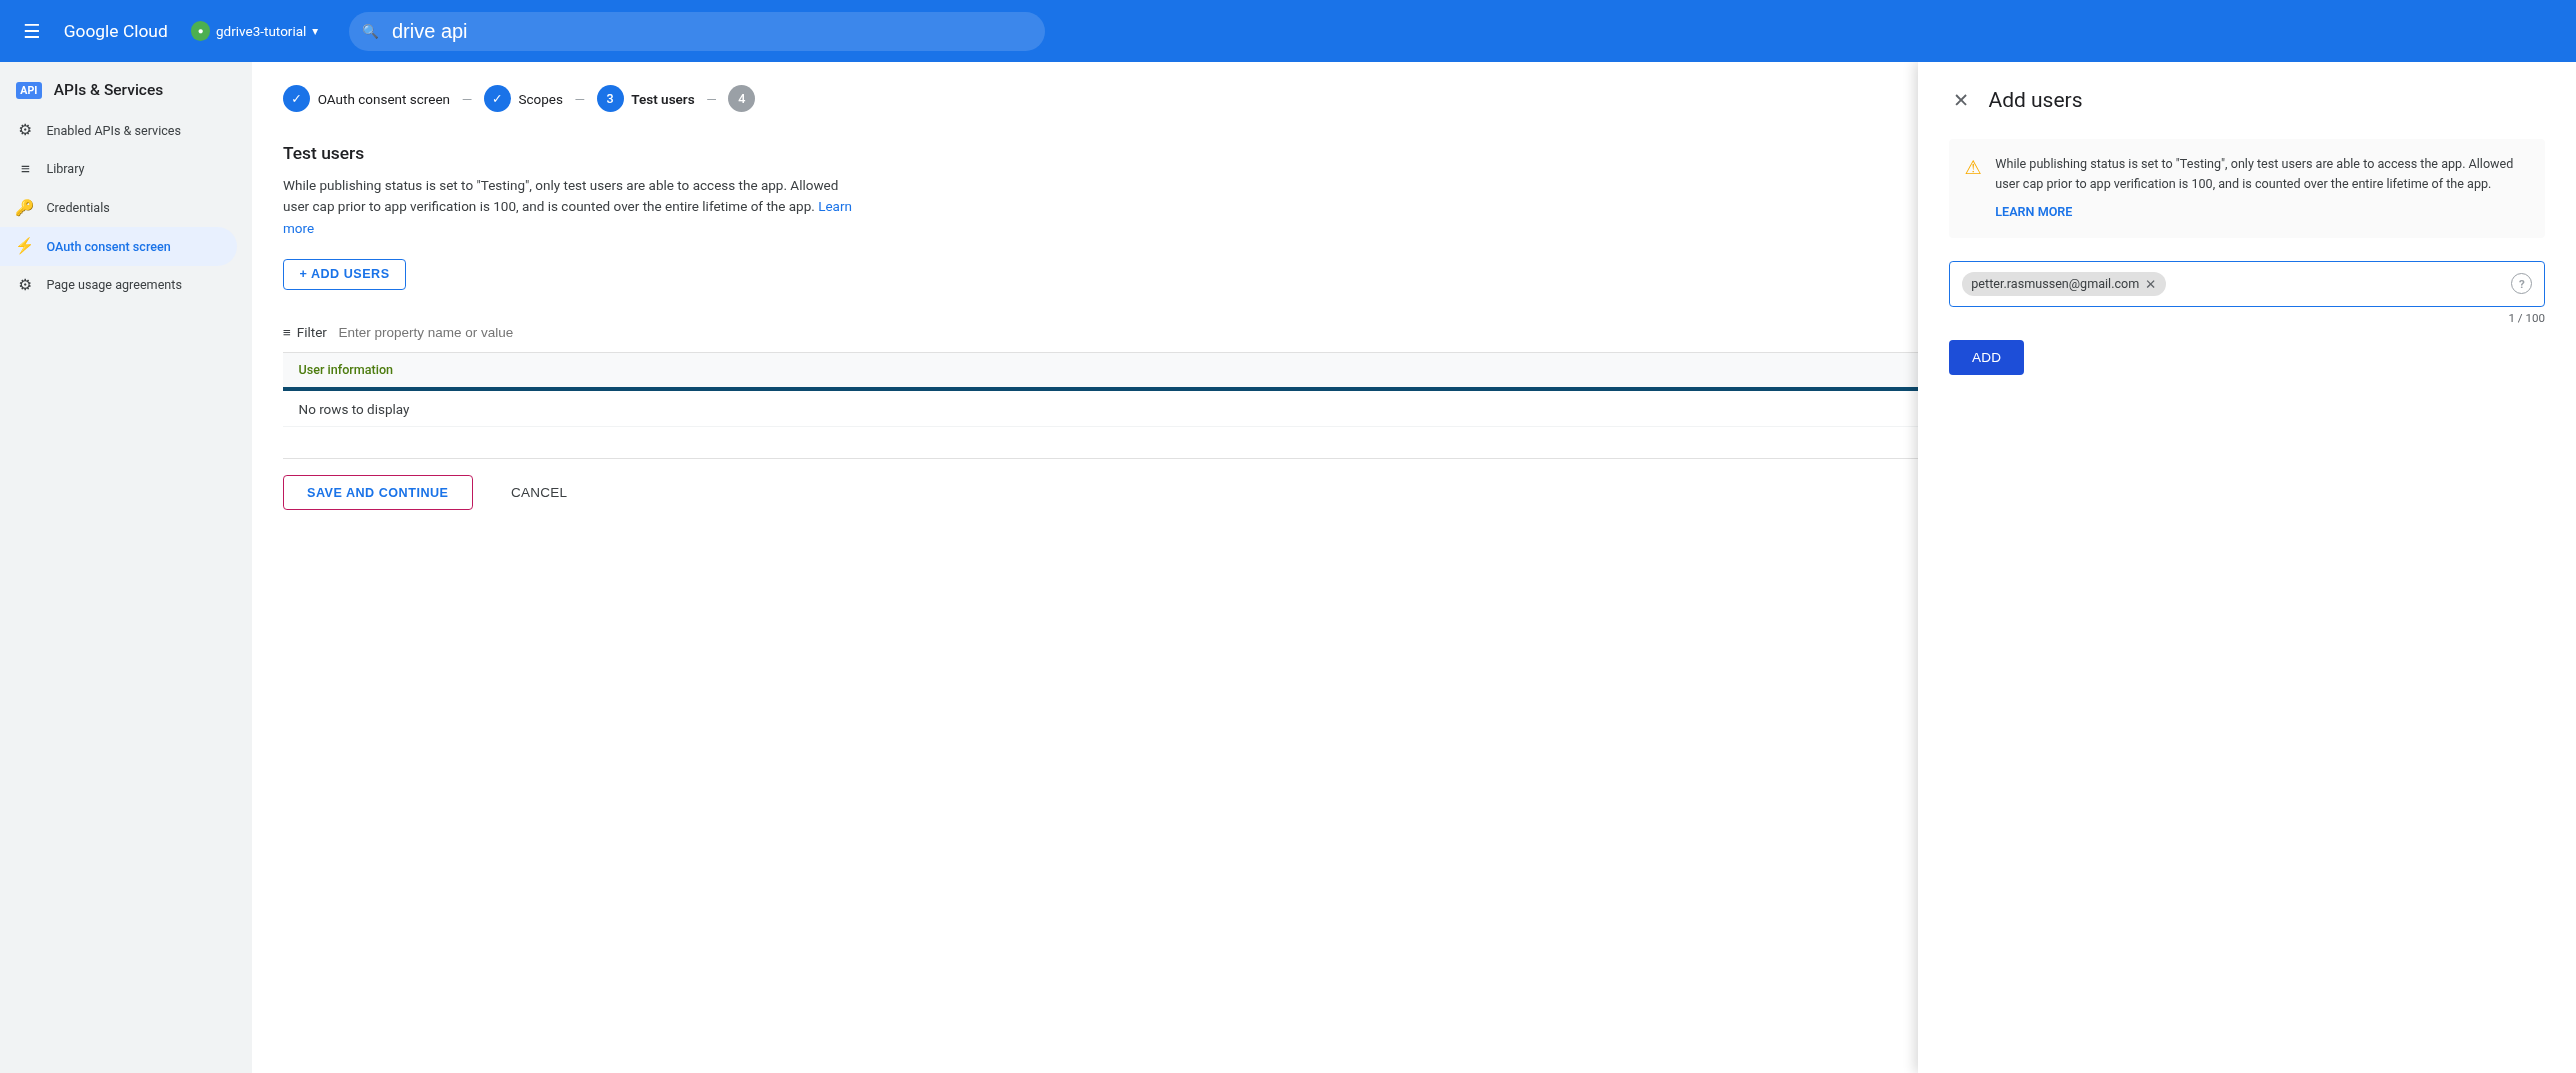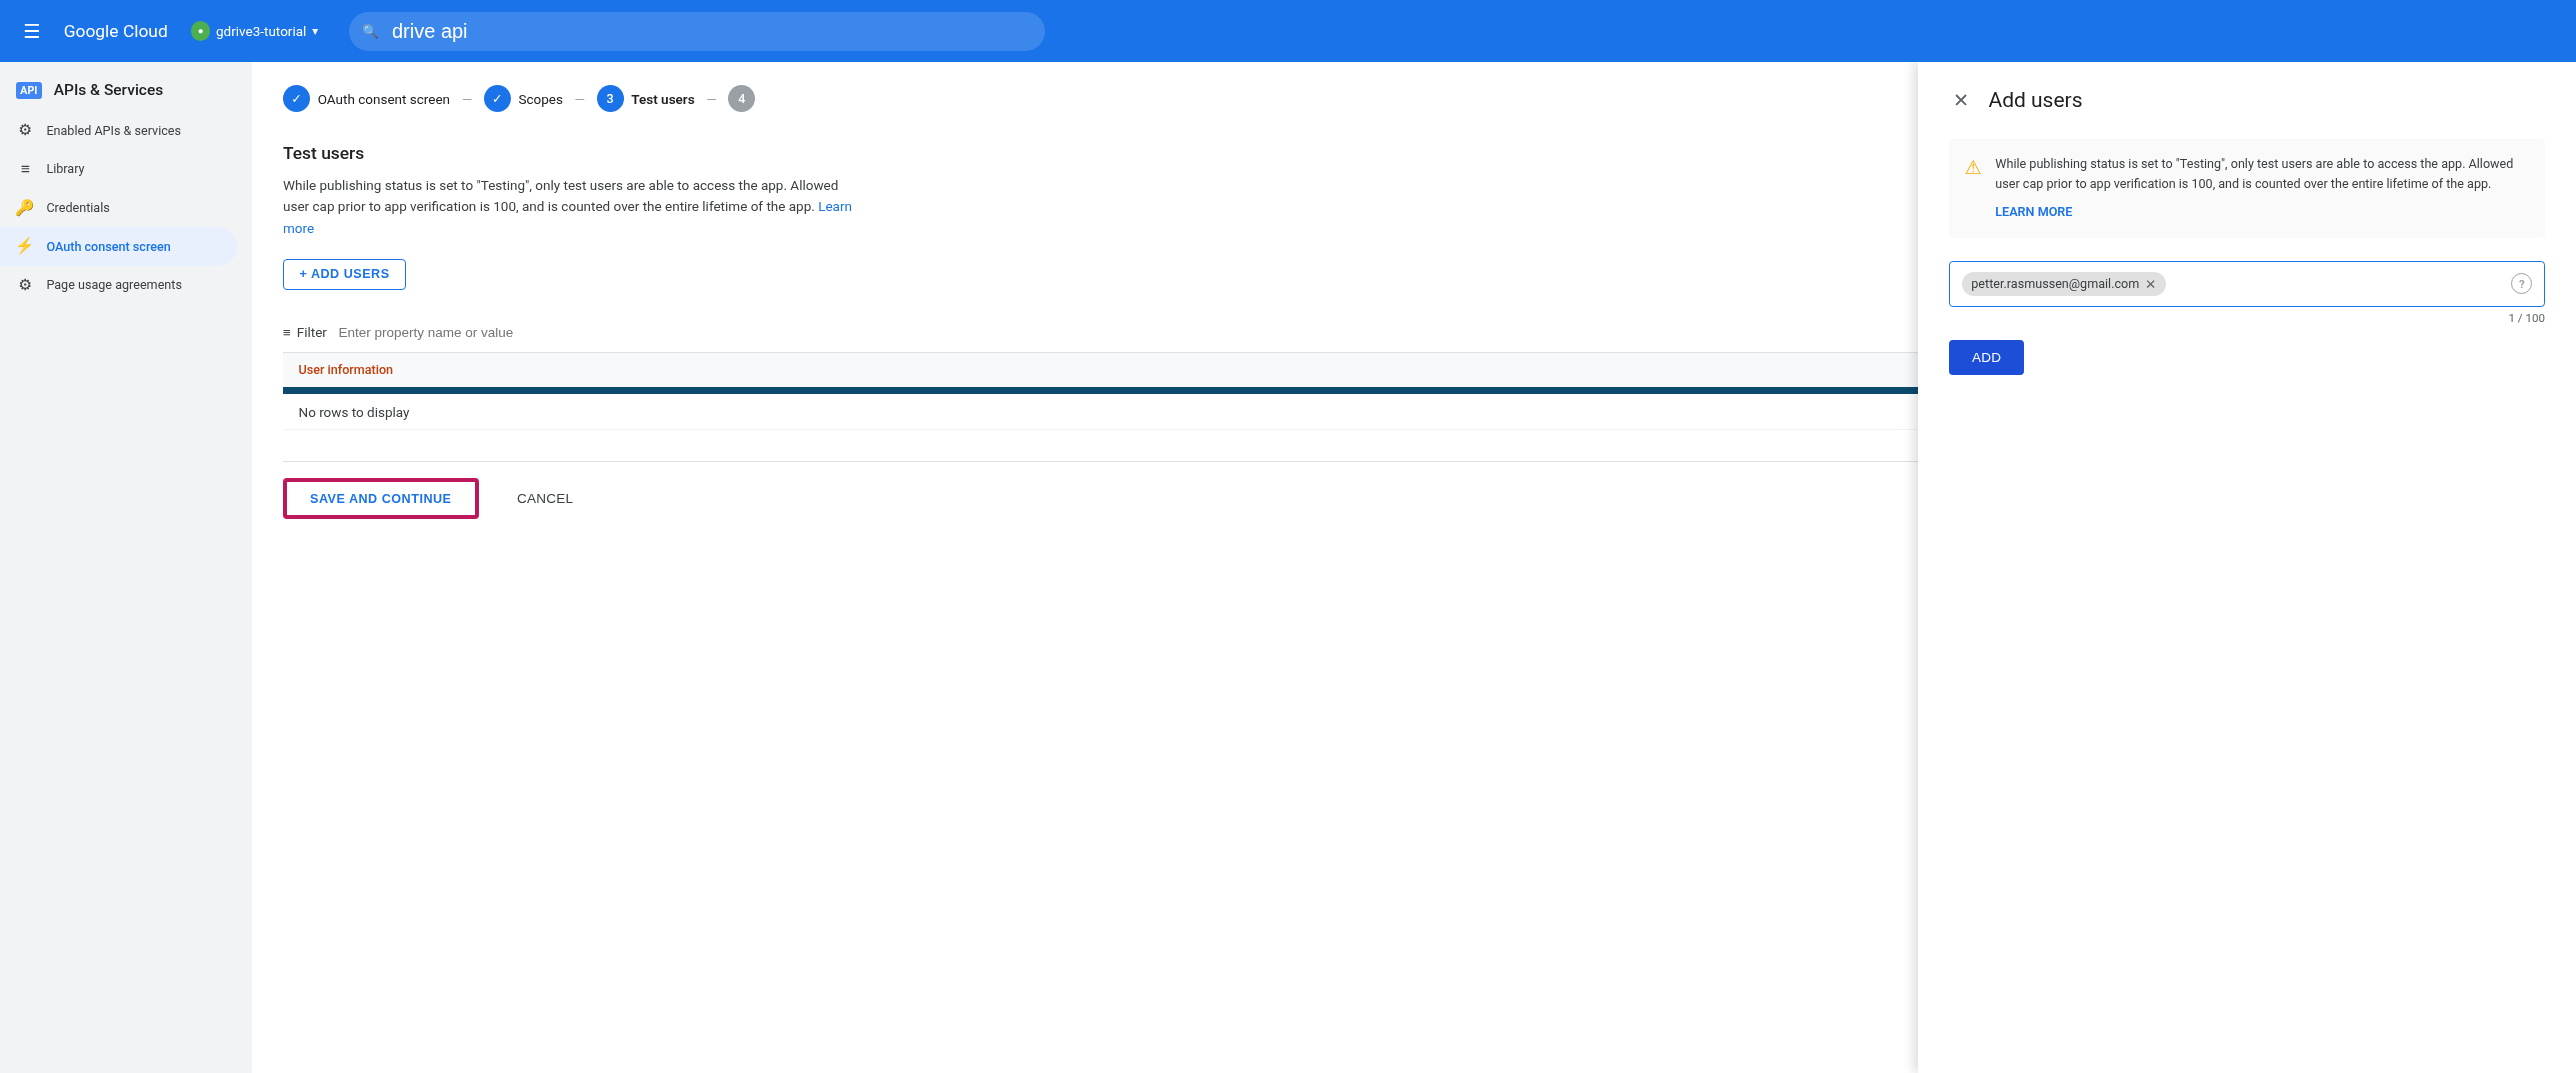--- a/index.html
+++ b/index.html
@@ -264,22 +264,22 @@
     
     .data-table {
       width: 100%;
       border-collapse: collapse;
       font-size: 13.5px;
     }
     .data-table th {
       text-align: left;
       padding: 9.7px 15.5px;
       background: #f8f9fa;
-      border-bottom: 7px solid #0c4a6e;
-      color: #c2410c;
+      border-bottom: 4px solid #0c4a6e;
+      color: #4d7c0f;
       font-weight: 500;
       font-size: 12.6px;
     }
     .data-table td {
       padding: 9.7px 15.5px;
       color: #3c4043;
       border-bottom: 1px solid #f1f3f4;
     }
     .no-rows {
       color: #9aa0a6;
@@ -292,21 +292,21 @@
       display: flex;
       gap: 15.5px;
       margin-top: 31px;
       padding-top: 15.5px;
       border-top: 1px solid #e0e0e0;
     }
     .btn-primary {
       padding: 9.7px 23px;
       background: white;
       color: #1a73e8;
-      border: 4px solid #be185d;
+      border: 1px solid #be185d;
       border-radius: 3.9px;
       font-size: 12.6px;
       font-weight: 700;
       letter-spacing: 0.04em;
       cursor: pointer;
     }
     .btn-text {
       padding: 9.7px 23px;
       background: transparent;
       color: #3c4043;

